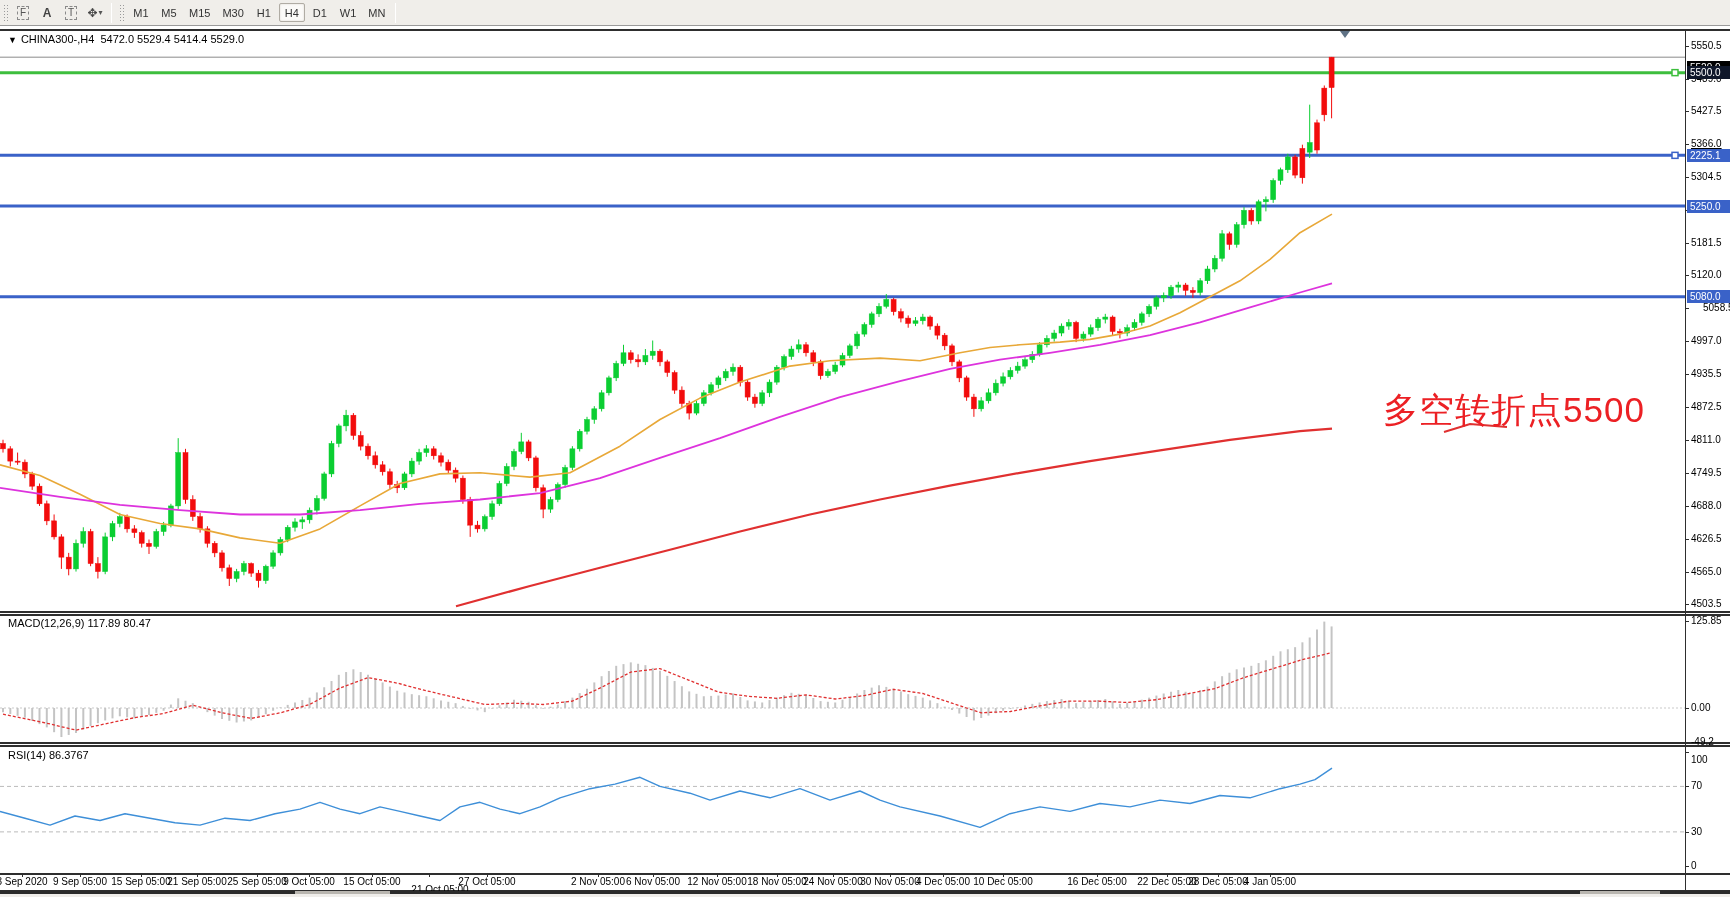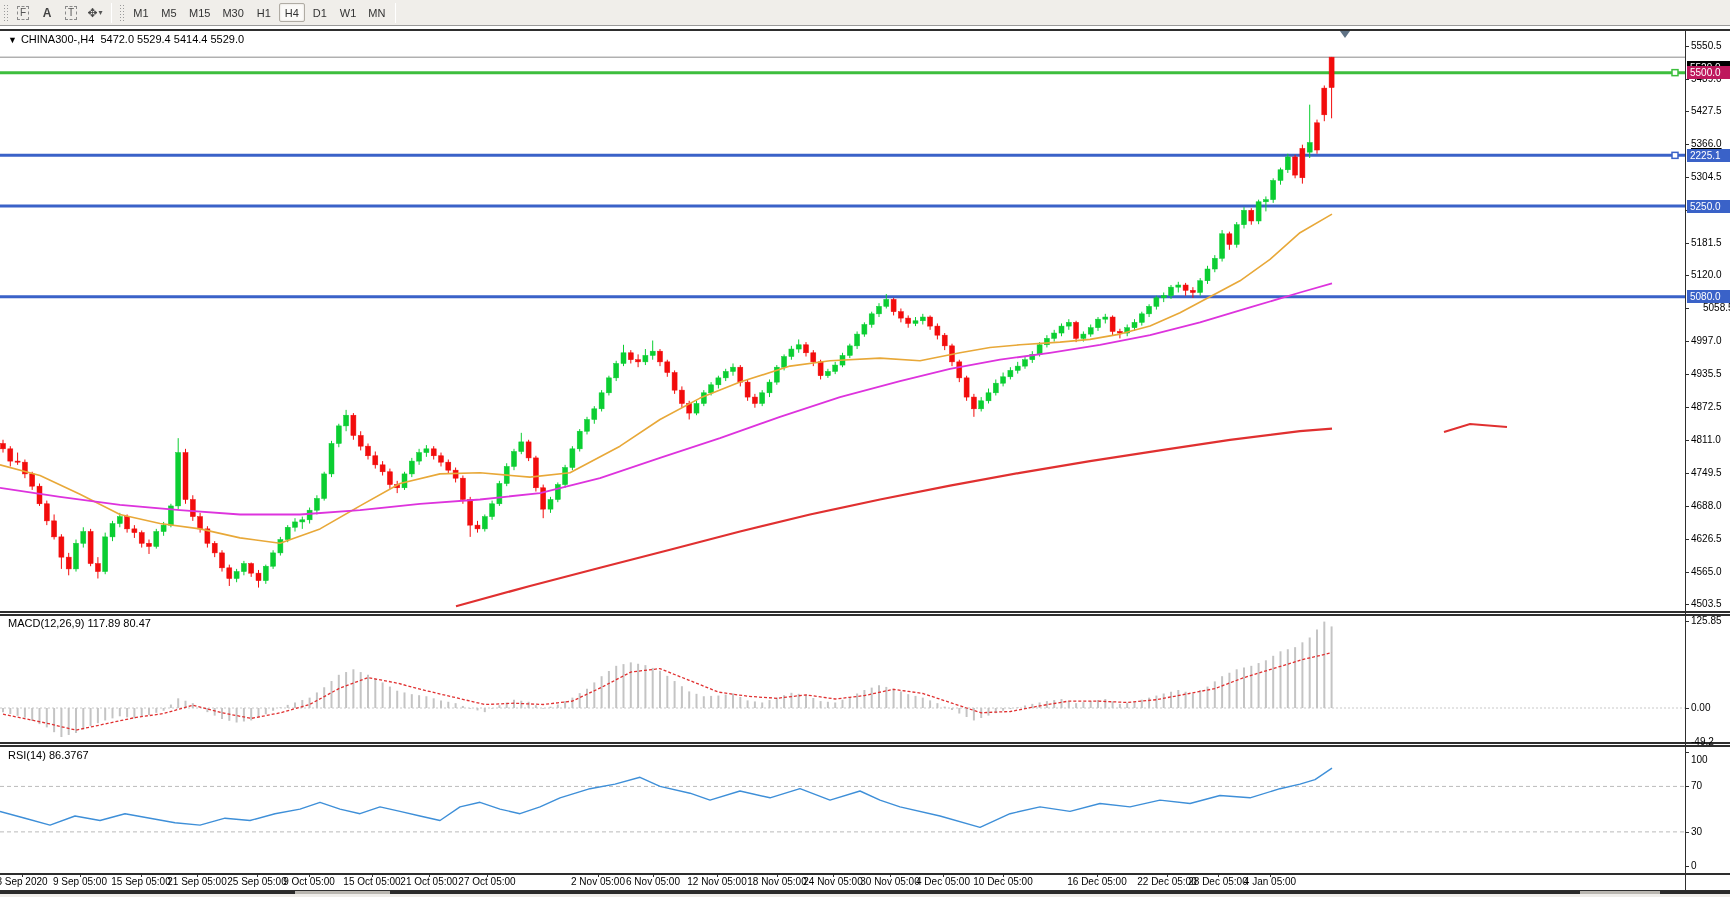--- a/index.html
+++ b/index.html
@@ -652,20 +652,21 @@
       <line x1="1324.3" y1="96" x2="1324.3" y2="9.587499999999991" stroke="#C4C4C4" stroke-width="2"></line>
       <line x1="1331.6" y1="96" x2="1331.6" y2="14.426599999999993" stroke="#C4C4C4" stroke-width="2"></line>
       <polyline points="3.0,102.2 17.6,105.2 32.2,108.2 46.8,111.2 61.4,114.7 76.0,118.1 90.6,115.0 105.2,111.9 119.8,108.8 134.4,105.7 149.0,103.6 163.6,101.5 178.2,97.4 192.8,93.2 207.4,97.0 222.0,100.8 236.6,103.6 251.2,106.4 265.8,103.6 280.4,100.8 295.0,96.7 309.6,92.5 324.2,84.6 338.8,76.6 353.4,71.1 368.0,65.6 382.6,68.3 397.2,71.1 411.8,74.9 426.4,78.7 441.0,82.2 455.6,85.6 470.2,89.1 484.8,92.5 499.4,91.9 514.0,91.2 528.6,91.9 543.2,92.5 557.8,90.8 572.4,89.1 587.0,82.2 601.6,75.3 616.2,67.7 630.8,60.1 645.4,58.3 660.0,56.6 674.6,62.5 689.2,68.3 703.8,74.2 718.4,80.1 733.0,82.2 747.6,84.2 762.2,85.3 776.8,86.3 791.4,84.6 806.0,82.9 820.6,84.9 835.2,87.0 849.8,85.3 864.4,83.6 879.0,80.4 893.6,77.3 908.2,79.4 922.8,81.5 937.4,86.3 952.0,91.2 966.6,96.0 981.2,100.8 995.8,100.1 1010.4,99.5 1025.0,96.7 1039.6,93.9 1054.2,91.5 1068.8,89.1 1083.4,89.1 1098.0,89.1 1112.6,89.8 1127.2,90.5 1141.8,89.1 1156.4,87.7 1171.0,84.9 1185.6,82.2 1200.2,79.4 1214.8,76.6 1229.4,71.1 1244.0,65.6 1258.6,61.1 1273.2,56.6 1287.8,52.1 1302.4,47.6 1317.0,44.2 1331.6,40.7" fill="none" stroke="#E03030" stroke-width="1.3" stroke-dasharray="3 2"></polyline>
     </svg>
   <svg id="rsi-svg" width="1685" height="129" style="top:744px;" viewBox="0 0 1685 129">
       <line x1="0" y1="42.40999999999997" x2="1685" y2="42.40999999999997" stroke="#bbbbbb" stroke-width="1" stroke-dasharray="4 3"></line>
       <line x1="0" y1="87.88999999999999" x2="1685" y2="87.88999999999999" stroke="#bbbbbb" stroke-width="1" stroke-dasharray="4 3"></line>
       <path d="M0,67.4 L 25,74.2 L 50,81.1 L 75,72.0 L 100,76.5 L 125,69.7 L 150,74.2 L 175,78.8 L 200,81.1 L 225,74.2 L 250,76.5 L 275,69.7 L 300,65.1 L 320,58.3 L 340,65.1 L 360,69.7 L 380,62.9 L 400,67.4 L 420,72.0 L 440,76.5 L 460,62.9 L 480,58.3 L 500,65.1 L 520,69.7 L 540,62.9 L 560,53.8 L 590,44.7 L 615,40.1 L 640,33.3 L 660,42.4 L 690,49.2 L 710,56.1 L 740,47.0 L 770,53.8 L 800,44.7 L 830,56.1 L 860,47.0 L 880,56.1 L 900,62.9 L 940,72.0 L 980,83.3 L 1010,69.7 L 1040,62.9 L 1070,67.4 L 1100,59.5 L 1130,62.9 L 1160,56.1 L 1190,59.5 L 1220,51.5 L 1250,53.8 L 1280,44.7 L 1300,40.1 L 1315,35.6 L 1332,24.2" fill="none" stroke="#3E8FD8" stroke-width="1.4" stroke-linejoin="round"></path>
     </svg>
 
+  <div id="annotation" style="color: rgb(236, 32, 36);">多空转折点5500</div>
 
   <div id="shift-marker"></div>
 
   <div id="price-ticks">
       <div class="tick-mark" style="top: 45.7px;"></div>
       <div class="tick-label" style="top: 39.7px;">5550.5</div>
       <div class="tick-mark" style="top: 78.5164px;"></div>
       <div class="tick-label" style="top: 72.5164px;">5489.0</div>
       <div class="tick-mark" style="top: 111.333px;"></div>
       <div class="tick-label" style="top: 105.333px;">5427.5</div>
@@ -727,21 +728,21 @@
       <div class="date-label" style="left: 141px;">15 Sep 05:00</div>
       <div class="date-tick" style="left: 197px;"></div>
       <div class="date-label" style="left: 197px;">21 Sep 05:00</div>
       <div class="date-tick" style="left: 257px;"></div>
       <div class="date-label" style="left: 257px;">25 Sep 05:00</div>
       <div class="date-tick" style="left: 309px;"></div>
       <div class="date-label" style="left: 309px; text-align: center;">9 Oct 05:00</div>
       <div class="date-tick" style="left: 372px;"></div>
       <div class="date-label" style="left: 372px;">15 Oct 05:00</div>
       <div class="date-tick" style="left: 429px;"></div>
-      <div class="date-label" style="left: 429px;">21 Oct 05:00</div>
+      <div class="date-label" style="left: 440px; margin-top: 8px;">21 Oct 05:00</div>
       <div class="date-tick" style="left: 487px;"></div>
       <div class="date-label" style="left: 487px;">27 Oct 05:00</div>
       <div class="date-tick" style="left: 598px;"></div>
       <div class="date-label" style="left: 598px;">2 Nov 05:00</div>
       <div class="date-tick" style="left: 653px;"></div>
       <div class="date-label" style="left: 653px;">6 Nov 05:00</div>
       <div class="date-tick" style="left: 717px;"></div>
       <div class="date-label" style="left: 717px;">12 Nov 05:00</div>
       <div class="date-tick" style="left: 777px;"></div>
       <div class="date-label" style="left: 777px;">18 Nov 05:00</div>
@@ -757,21 +758,21 @@
       <div class="date-label" style="left: 1097px;">16 Dec 05:00</div>
       <div class="date-tick" style="left: 1167px;"></div>
       <div class="date-label" style="left: 1167px; text-align: center;">22 Dec 05:00</div>
       <div class="date-tick" style="left: 1218px;"></div>
       <div class="date-label" style="left: 1218px;">28 Dec 05:00</div>
       <div class="date-tick" style="left: 1270px;"></div>
       <div class="date-label" style="left: 1270px;">4 Jan 05:00</div>
     </div>
   <div id="badges">
       <div class="badge" style="top: 61px; background: rgb(0, 0, 0);">5529.0</div>
-      <div class="badge" style="top: 66.1468px; background: #be185d;">5500.0</div>
+      <div class="badge" style="top: 66.1468px; background: #0f172a;">5500.0</div>
       <div class="badge" style="top: 148.855px; background: rgb(58, 98, 200);">2225.1</div>
       <div class="badge" style="top: 199.547px; background: rgb(58, 98, 200);">5250.0</div>
       <div class="badge" style="top: 290.259px; background: rgb(58, 98, 200);">5080.0</div>
     </div>
 
   <div id="bottombar">
     <div class="track"></div>
     <div class="thumb" style="left:295px;width:95px;"></div>
     <div class="thumb" style="left:1580px;width:80px;"></div>
   </div>

